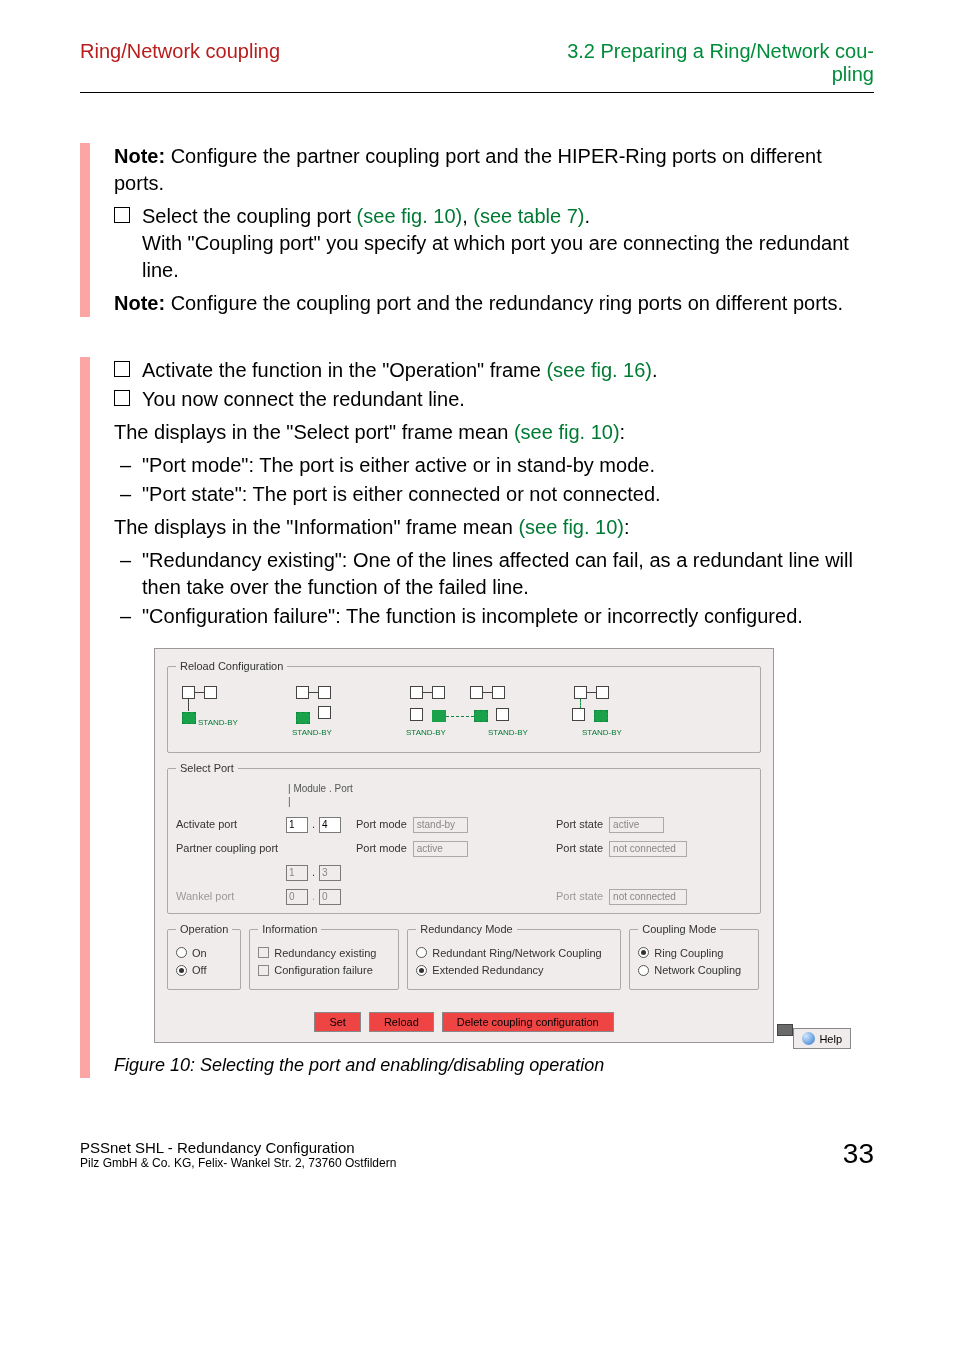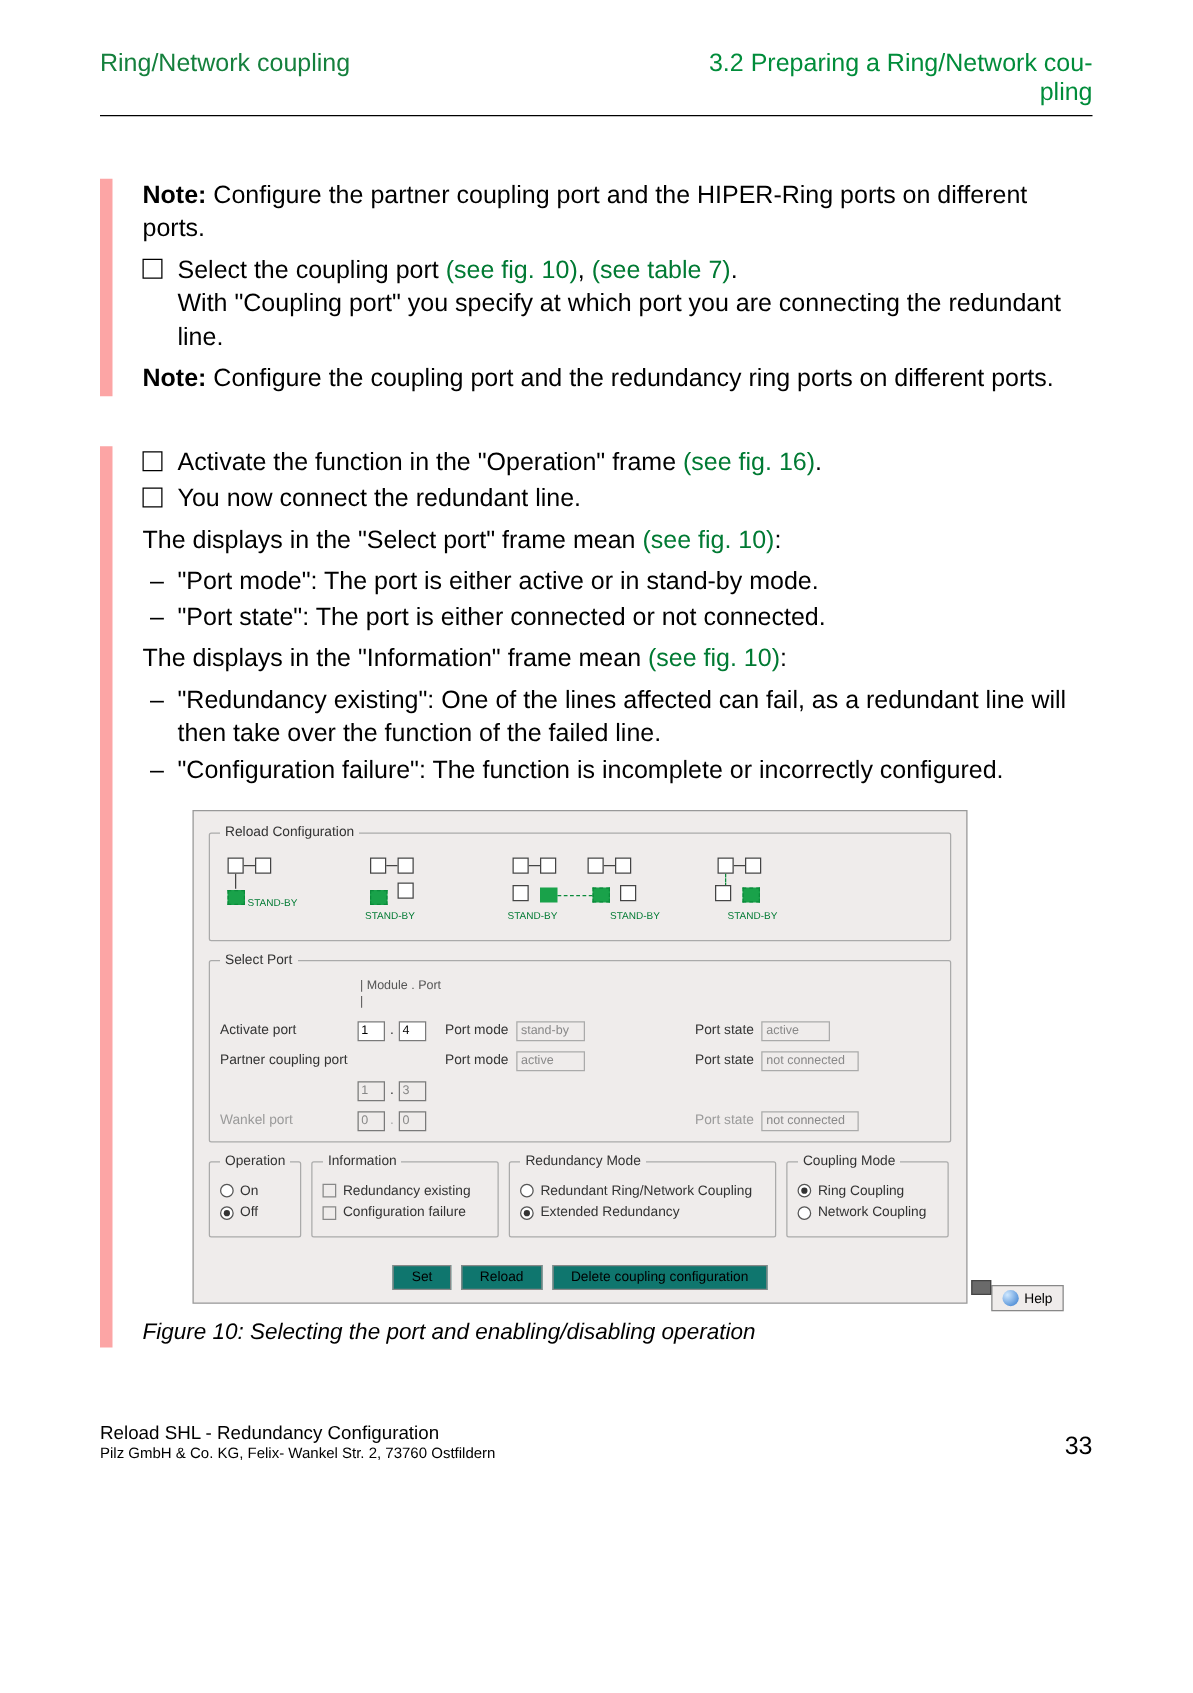--- a/index.html
+++ b/index.html
@@ -16,21 +16,21 @@
   .header {
     display: flex;
     justify-content: space-between;
     font-size: 20px;
     margin-bottom: 6px;
   }
   .header-right {
     text-align: right;
     color: #008c3a;
   }
-  .header-left { color: #15803d; }
+  .header-left { color: #b91c1c; }
   .hr { border: none; border-top: 1px solid #000; margin: 0 0 50px 0; }
   .content-block {
     border-left: 10px solid #fca5a5;
     padding-left: 24px;
     margin-bottom: 40px;
   }
   .body-text { font-size: 20px; line-height: 1.35; }
   .body-text p, .body-text ul { margin: 0 0 6px 0; }
   .link { color: #007a33; }
   .checklist { list-style: none; padding-left: 0; margin: 4px 0; }
@@ -85,28 +85,28 @@
   .panel-row fieldset { flex: 0 0 auto; }
   .op-col { width: 70px; }
   .info-col { width: 150px; }
   .red-col { width: 214px; }
   .coup-col { width: 130px; }
   .radio-row, .check-row { display: flex; align-items: center; gap: 5px; margin: 3px 0; font-size: 11px; }
   .rad { width: 11px; height: 11px; border: 1px solid #555; border-radius: 50%; display: inline-flex; align-items:center; justify-content:center; background:#fff; }
   .rad.sel::after { content:""; width:5px; height:5px; background:#333; border-radius:50%; }
   .chk { width: 11px; height: 11px; border: 1px solid #888; background: #efeceb; }
   .btnbar { display: flex; gap: 8px; justify-content: center; margin-top: 14px; position: relative; }
-  .btn { border: 1px solid #888; background: #0f766e; font-size: 11px; padding: 3px 14px; cursor: pointer; }
+  .btn { border: 1px solid #888; background: #ef4444; font-size: 11px; padding: 3px 14px; cursor: pointer; }
   .help-btn { position: absolute; right: -90px; top: 0; display: flex; align-items: center; gap: 4px; border: 1px solid #888; background: #efeceb; font-size: 11px; padding: 3px 8px; cursor: pointer; margin-top: 16px; }
   .help-ico { width: 13px; height: 13px; border-radius: 50%; background: radial-gradient(circle at 30% 30%, #cfe8ff, #2f77cc); display:inline-block; }
   .scroll-ind { position: absolute; right: -20px; bottom: 6px; width: 16px; height: 12px; background: #6a6a6a; border:1px solid #444; }
 
   .caption { font-style: italic; font-size: 18px; margin-top: 10px; }
   .footer { margin-top: 60px; display: flex; justify-content: space-between; align-items: flex-end; font-size: 14px; }
-  .footer .pg { font-size: 20px; }
+  .footer .pg { font-size: 28px; }
   .footer-left .l1 { font-size: 15px; }
   .footer-left .l2 { font-size: 12px; }
 </style>
 </head>
 <body>
 <div class="page">
 
 <div class="header">
   <div class="header-left">Ring/Network coupling</div>
   <div class="header-right">
@@ -328,19 +328,19 @@
       </div>
       <div class="scroll-ind"></div>
     </div>
   </div>
 
   <div class="caption">Figure 10: Selecting the port and enabling/disabling operation</div>
 </div>
 
 <div class="footer">
   <div class="footer-left">
-    <div class="l1">Reload SHL - Redundancy Configuration</div>
+    <div class="l1">PSSnet SHL - Redundancy Configuration</div>
     <div class="l2">Pilz GmbH &amp; Co. KG, Felix- Wankel Str. 2, 73760 Ostfildern</div>
   </div>
   <div class="pg">33</div>
 </div>
 
 </div>
 
 </body></html>

